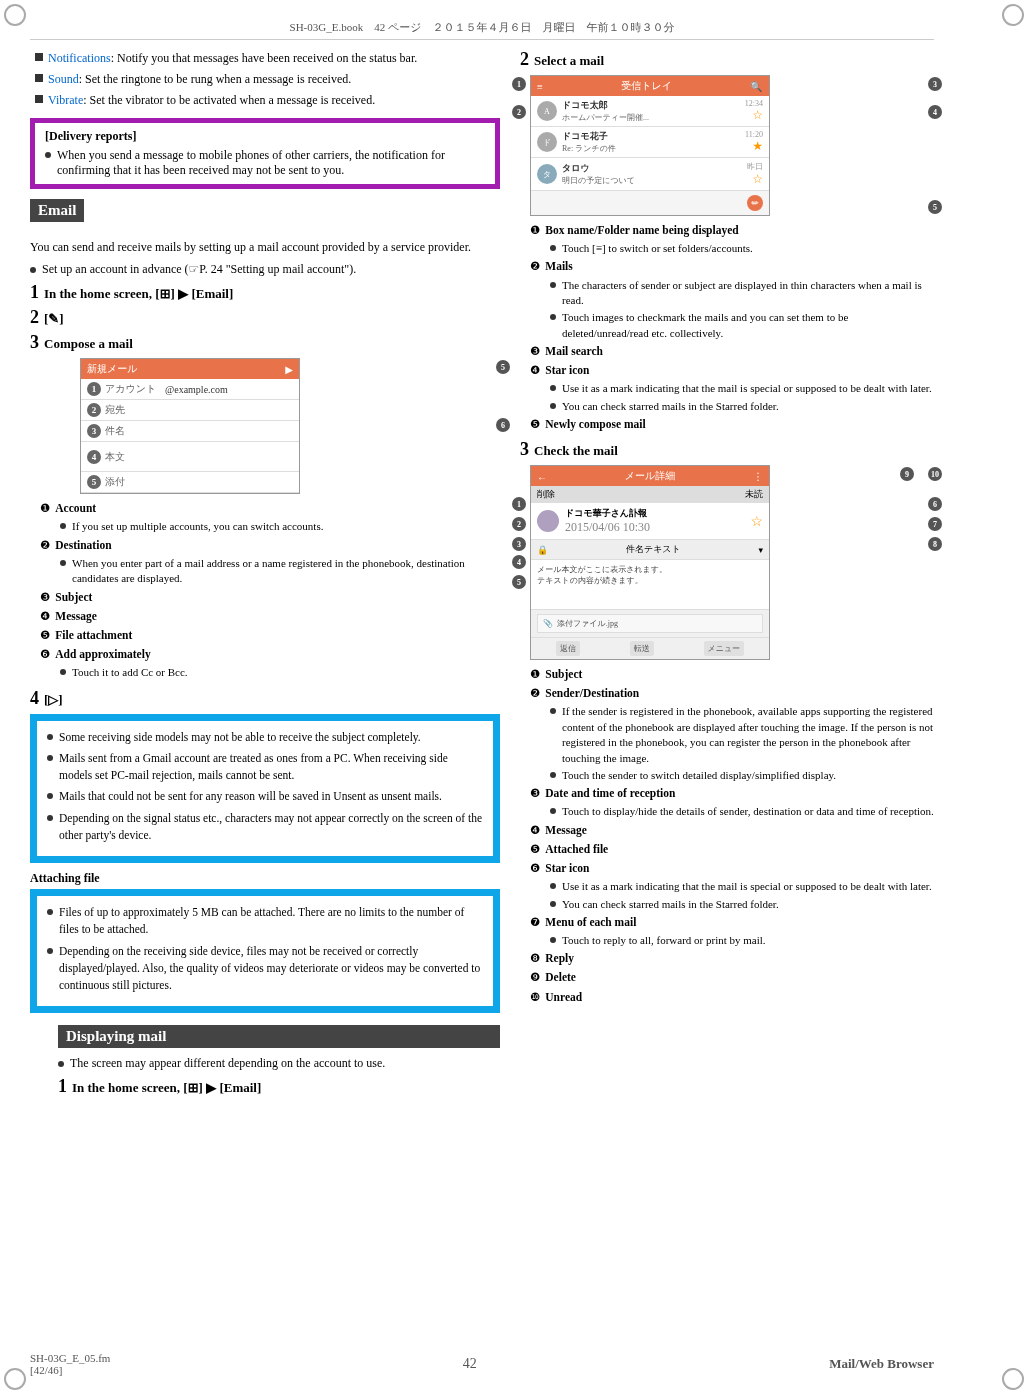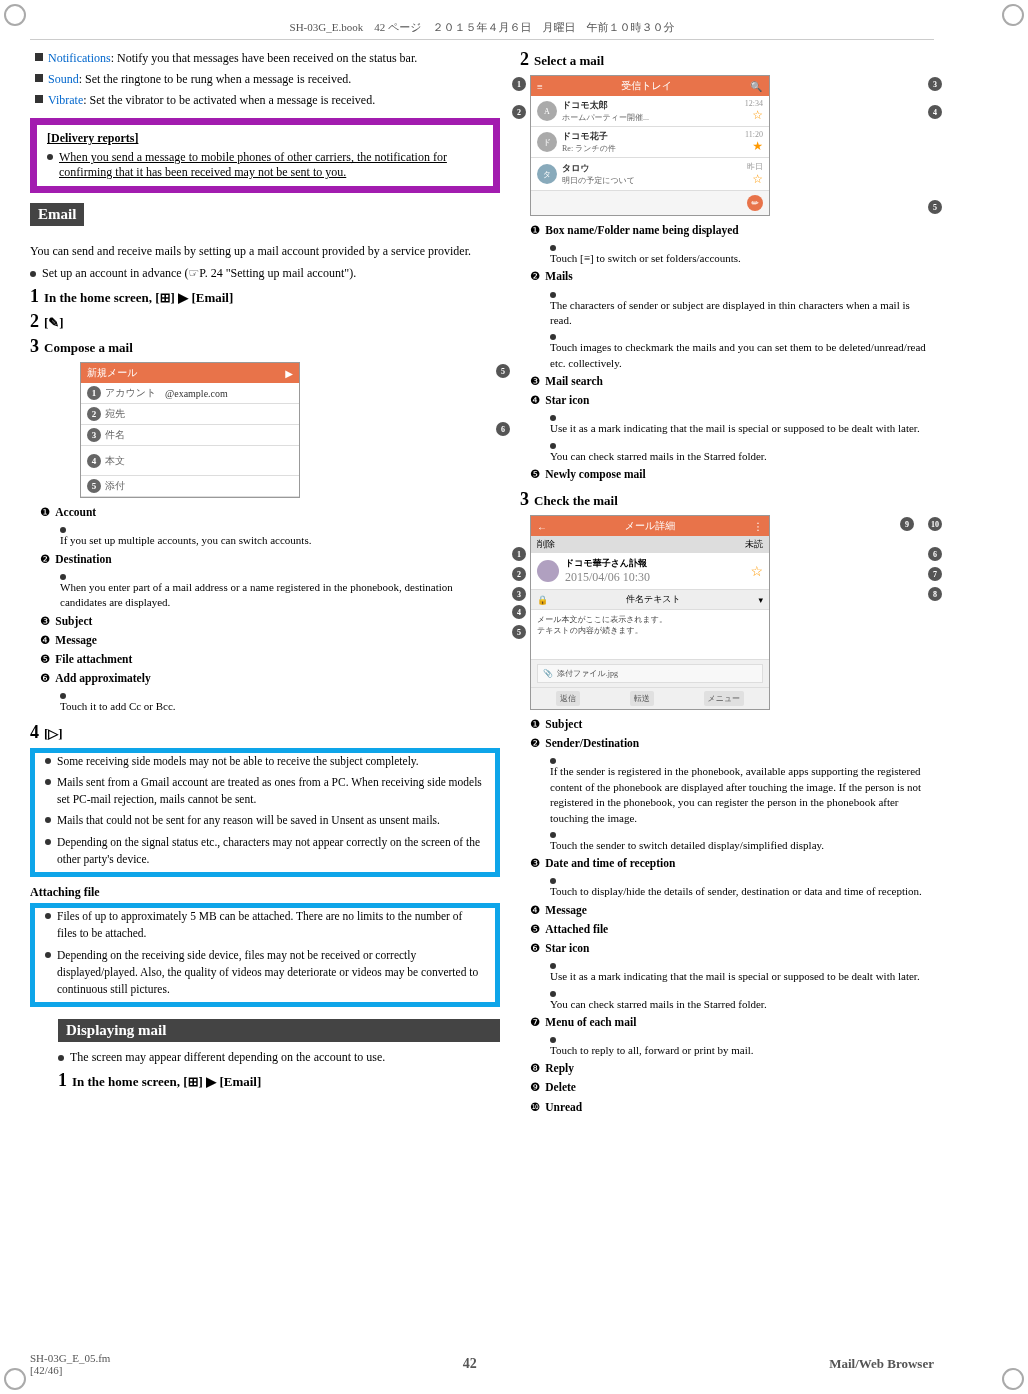--- a/index.html
+++ b/index.html
@@ -68,25 +68,24 @@
       height: 8px;
       background: #333;
       margin-right: 5px;
       margin-top: 3px;
       flex-shrink: 0;
     }
     .link-text { color: #0066cc; }
 
     
     .delivery-box {
-      border: 7px solid #a21caf;
+      border: 5px solid #a21caf;
       padding: 6px 10px;
       margin-bottom: 10px;
       font-size: 12px;
-      text-decoration: underline;
     }
     .delivery-box .title { font-weight: bold; margin-bottom: 4px; }
     .delivery-box .dot-item {
       display: flex;
       align-items: flex-start;
       margin-top: 3px;
     }
     .dot { display: inline-block; width: 6px; height: 6px; border-radius: 50%; background: #333; margin-right: 6px; margin-top: 4px; flex-shrink: 0; }
 
     
@@ -185,28 +184,27 @@
       margin-bottom: 3px;
     }
     .annot-item .nb { margin-right: 5px; flex-shrink: 0; }
     .annot-sub {
       display: flex;
       align-items: flex-start;
       font-size: 11px;
       line-height: 1.4;
       margin-left: 20px;
       margin-bottom: 2px;
-      flex-direction: column;
     }
     .annot-sub .dot { margin-top: 4px; }
 
     
     .note-box {
-      border: 5px solid #0ea5e9;
-      padding: 0 10px;
+      border: 7px solid #0ea5e9;
+      padding: 8px 10px;
       margin: 0 0;
       font-size: 11.5px;
       line-height: 1.5;
     }
     .note-item {
       display: flex;
       align-items: flex-start;
       margin-bottom: 4px;
     }
     .note-item .dot { flex-shrink: 0; margin-top: 5px; }
@@ -344,21 +342,21 @@
       bottom: 18px;
       left: 0;
       right: 0;
       display: flex;
       align-items: center;
       justify-content: space-between;
       padding: 0 30px;
       font-size: 11px;
       color: #555;
     }
-    .page-num { font-size: 14px; color: #555; font-weight: bold; }
+    .page-num { font-size: 14px; color: #555; }
     .page-category { font-weight: bold; font-size: 13px; color: #555; }
 
     
     .pos-label {
       position: absolute;
       background: #555;
       color: #fff;
       border-radius: 50%;
       width: 14px;
       height: 14px;

